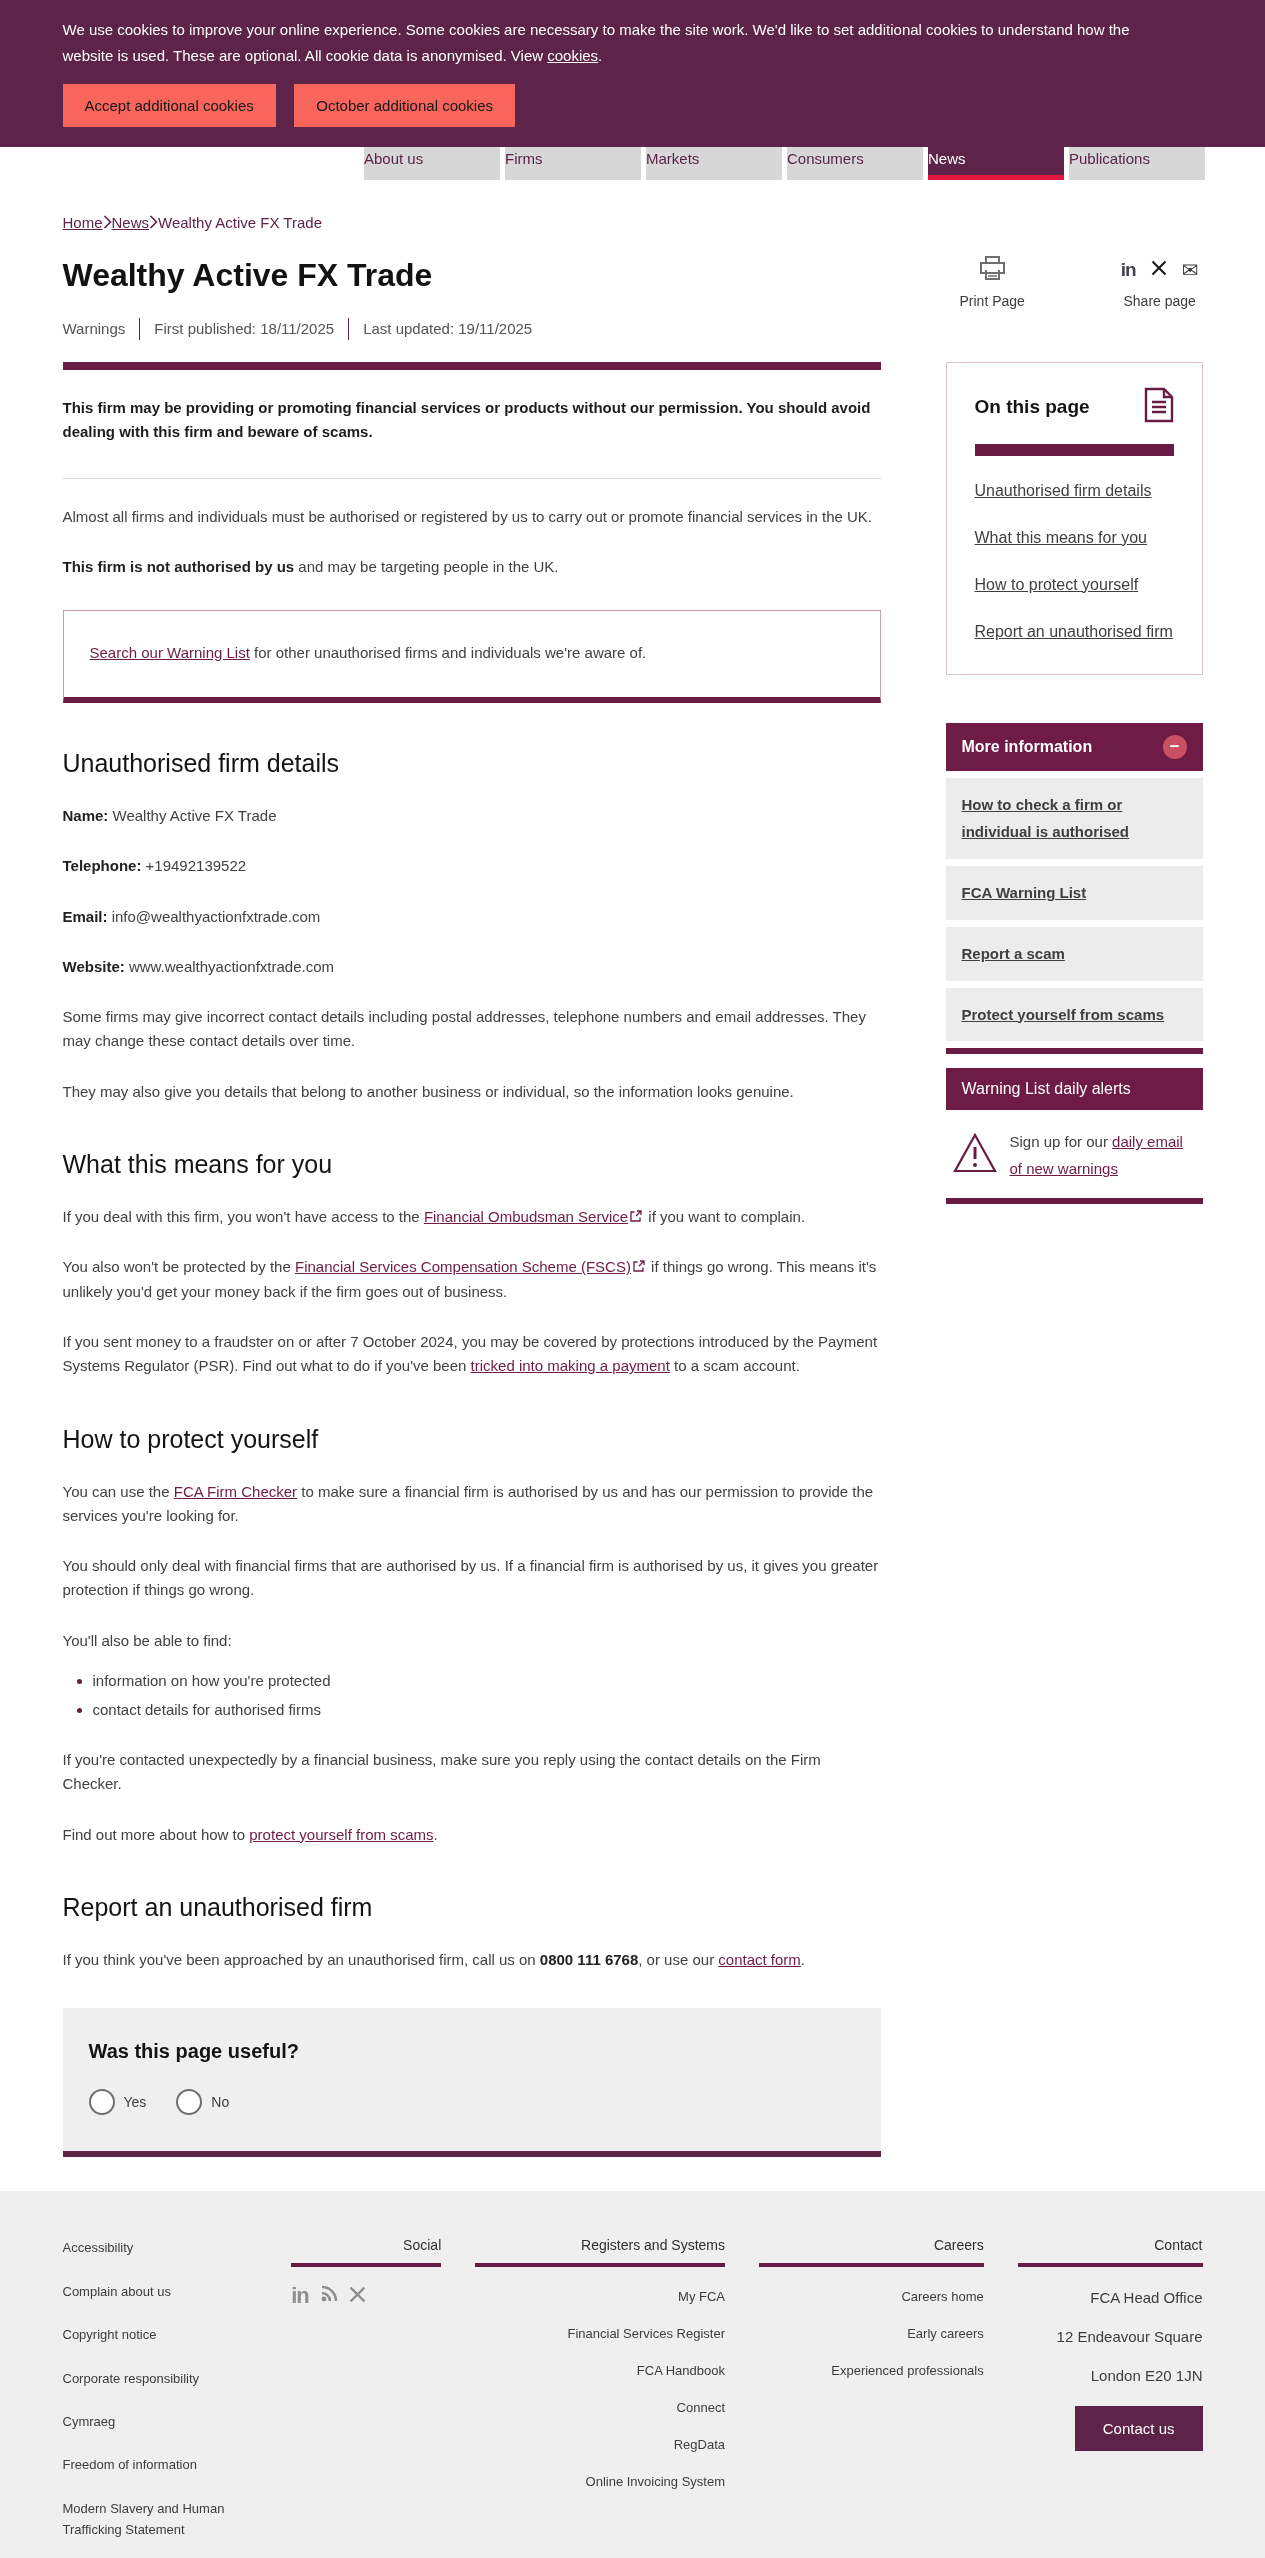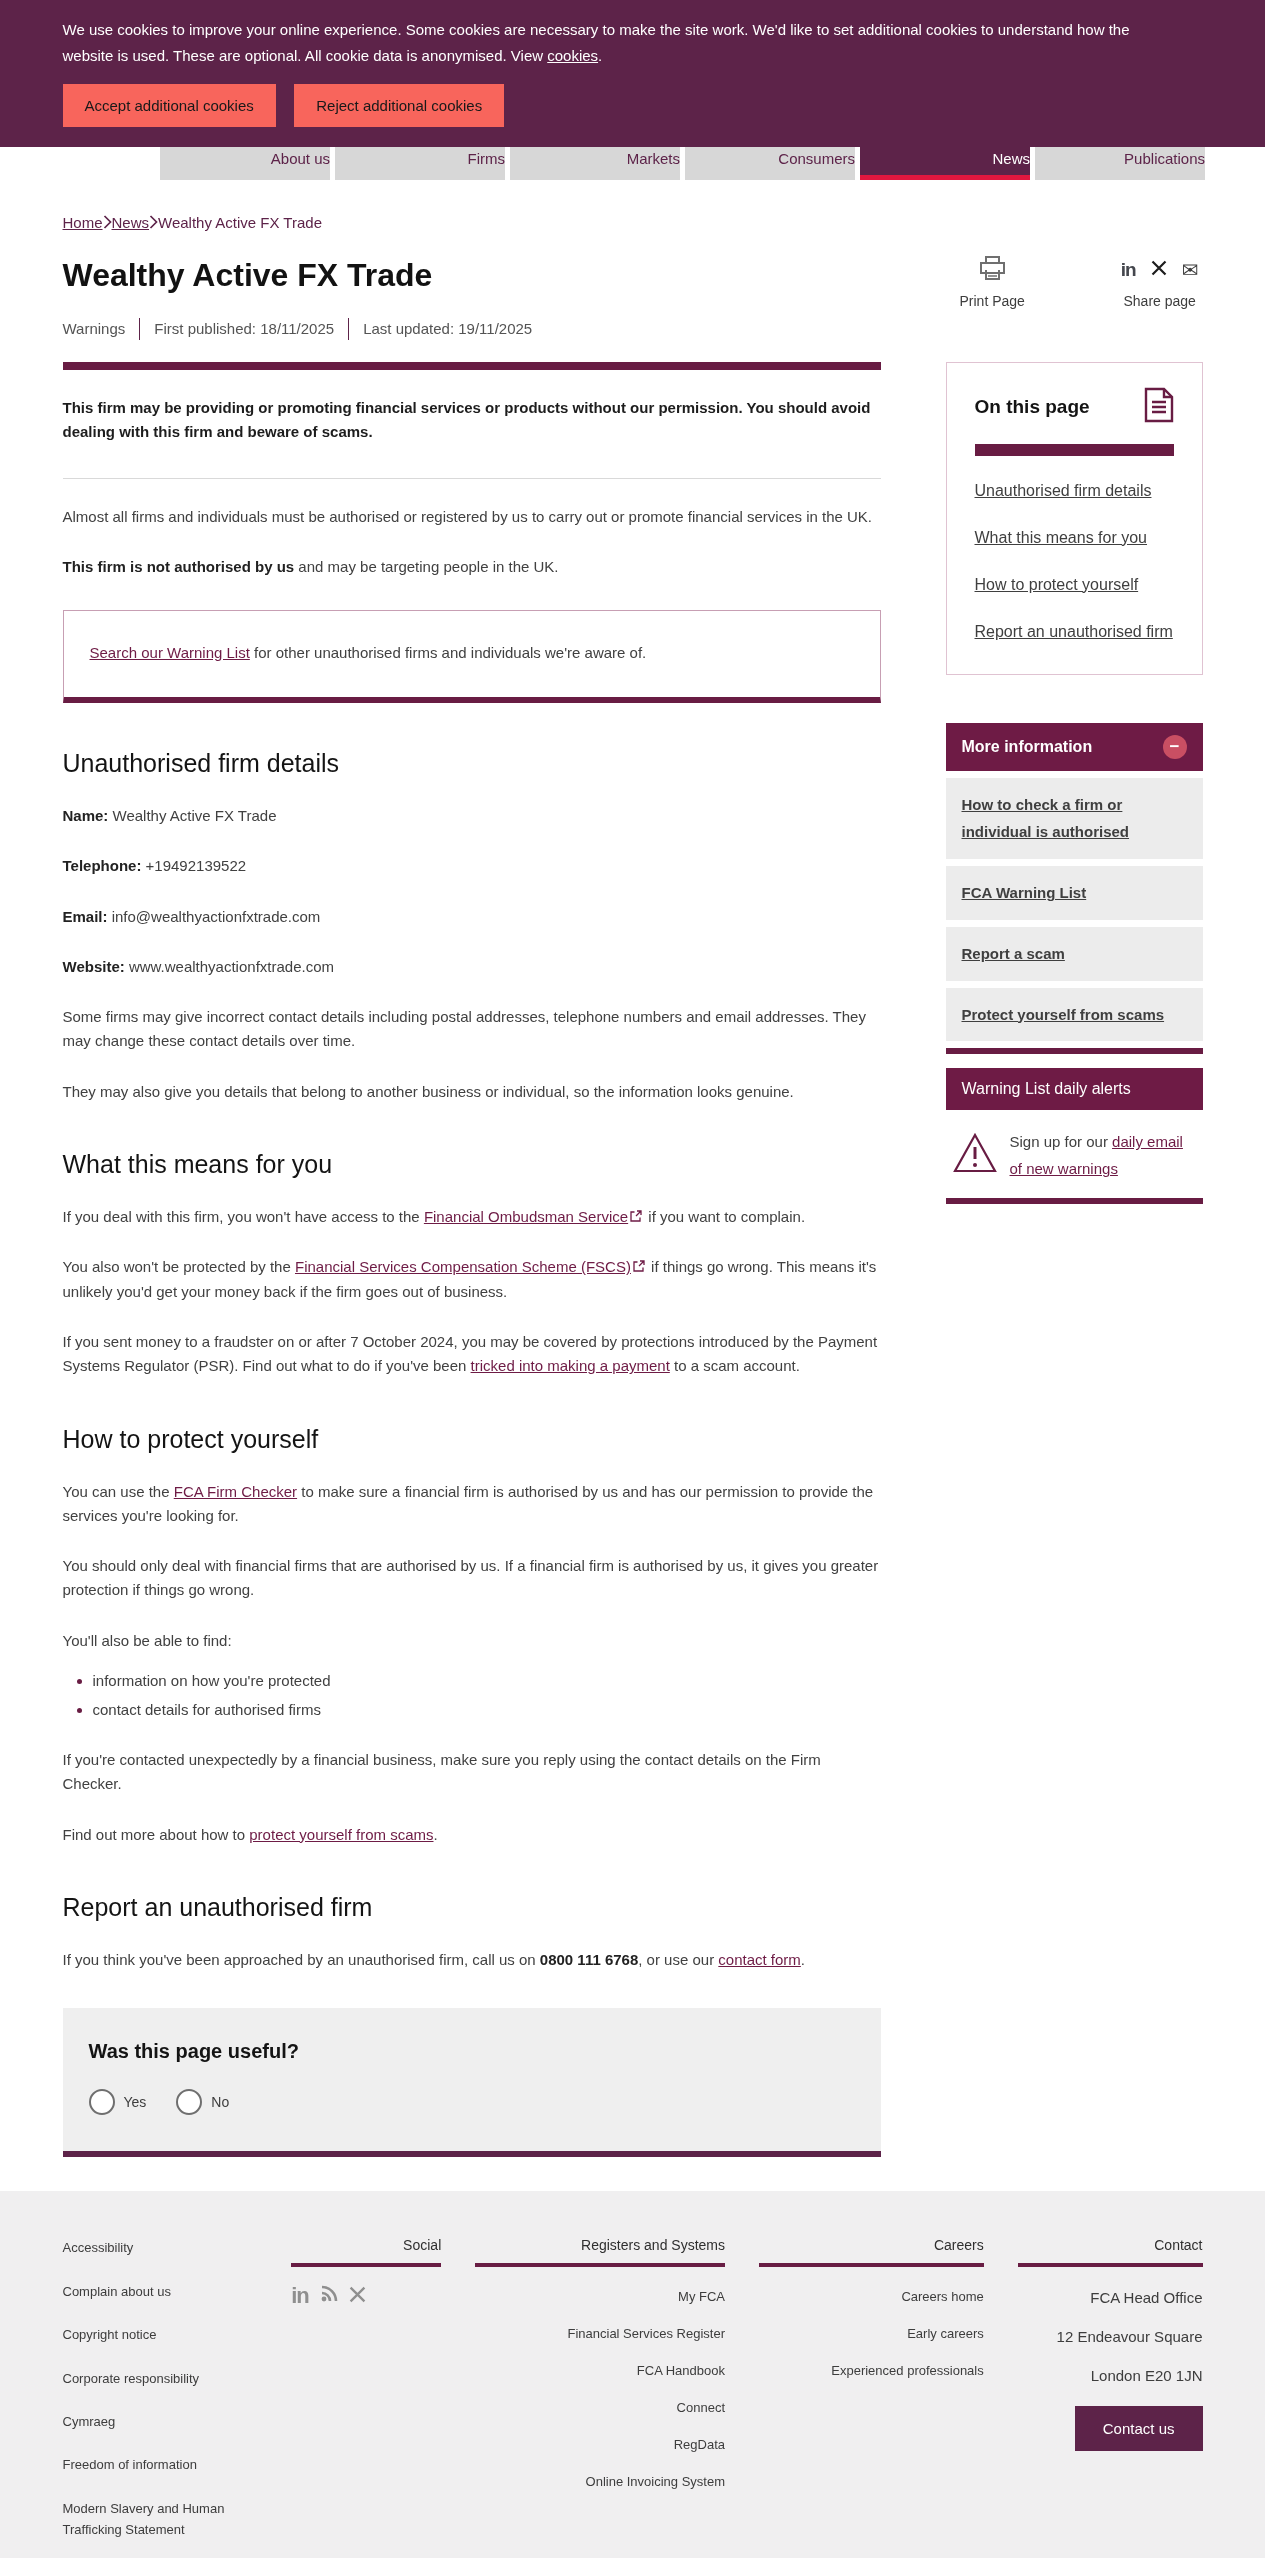--- a/index.html
+++ b/index.html
@@ -10,21 +10,21 @@
 
   
   .cookie-banner { background: #5d2349; color: #fff; padding: 17px 0 20px; }
   .cookie-msg { font-size: 15px; line-height: 1.75; max-width: 1095px; margin: 0 0 14px; }
   .cookie-msg a { color: #fff; text-decoration: underline; cursor: pointer; }
   .btn-cookie { background: #f8655c; border: 0; color: #191919; font-size: 15px; padding: 13px 22px; margin-right: 14px; font-family: inherit; cursor: pointer; }
 
   
   .navbar { background: #fff; }
   .tabs { width: 1145px; margin: 0 auto; display: flex; justify-content: flex-end; gap: 5px; }
-  .tab { width: 170px; height: 33px; background: #d7d7d7; color: #5d2349; font-size: 15px; text-align: right; overflow: hidden; cursor: pointer; }
+  .tab { width: 136px; height: 33px; background: #d7d7d7; color: #5d2349; font-size: 15px; text-align: left; overflow: hidden; cursor: pointer; }
   .tab span { display: block; margin-top: 3px; }
   .tab.active { background: #5d2349; color: #fff; border-bottom: 5px solid #e1173f; }
 
   
   .breadcrumb { margin: 34px 0 0; font-size: 15px; color: #5d2349; display: flex; align-items: center; }
   .breadcrumb a { color: #5d2349; text-decoration: underline; cursor: pointer; }
   .crumb-sep { display: inline-flex; }
 
   
   .head-grid { display: grid; grid-template-columns: 818px 257px; column-gap: 65px; }
@@ -85,21 +85,21 @@
   .contact-addr div { text-align: right; font-size: 15px; color: #3d3d3d; margin-top: 22px; }
   .contact-btn { display: block; margin-left: auto; margin-top: 22px; background: #5d2349; color: #fff; font-size: 15px; padding: 14px 28px; border: 0; font-family: inherit; cursor: pointer; }
 </style>
 </head>
 <body>
 
 <div class="band cookie-banner">
   <div class="container">
     <p class="cookie-msg"><span>We use cookies to improve your online experience. Some cookies are necessary to make the site work. We'd like to set additional cookies to understand how the website is used. These are optional. All cookie data is anonymised. View </span><a>cookies</a><span>.</span></p>
     <button class="btn-cookie">Accept additional cookies</button>
-    <button class="btn-cookie">Reject additional cookies</button>
+    <button class="btn-cookie">October additional cookies</button>
   </div>
 </div>
 
 <div class="band navbar">
   <div class="tabs">
     <div class="tab">
         <span>About us</span>
       </div>
     <div class="tab">
         <span>Firms</span>

